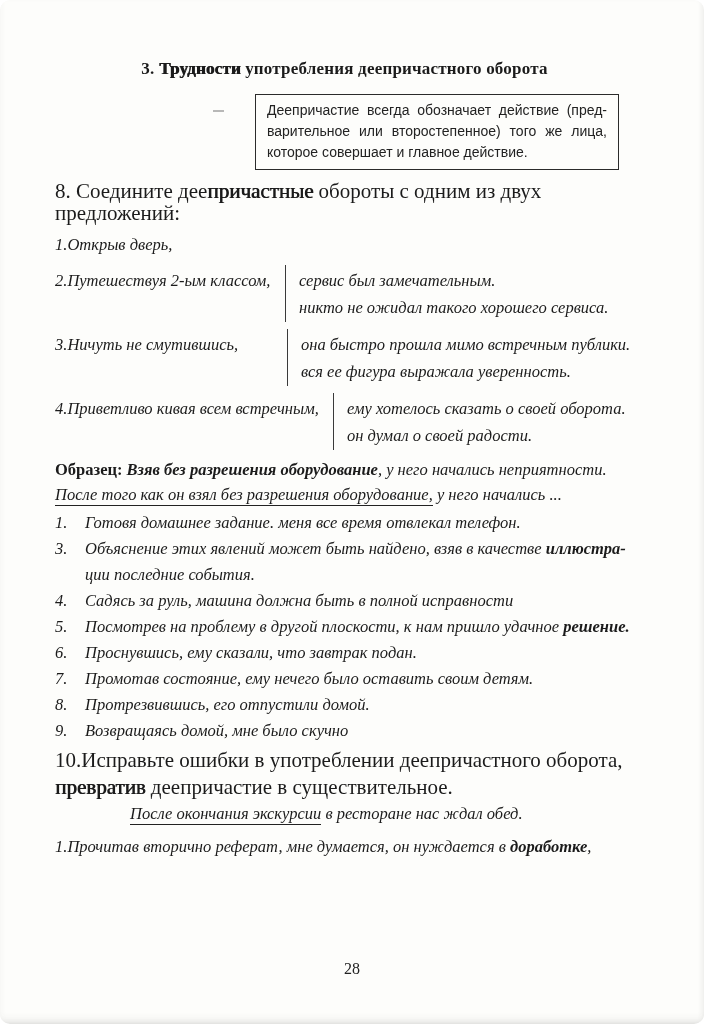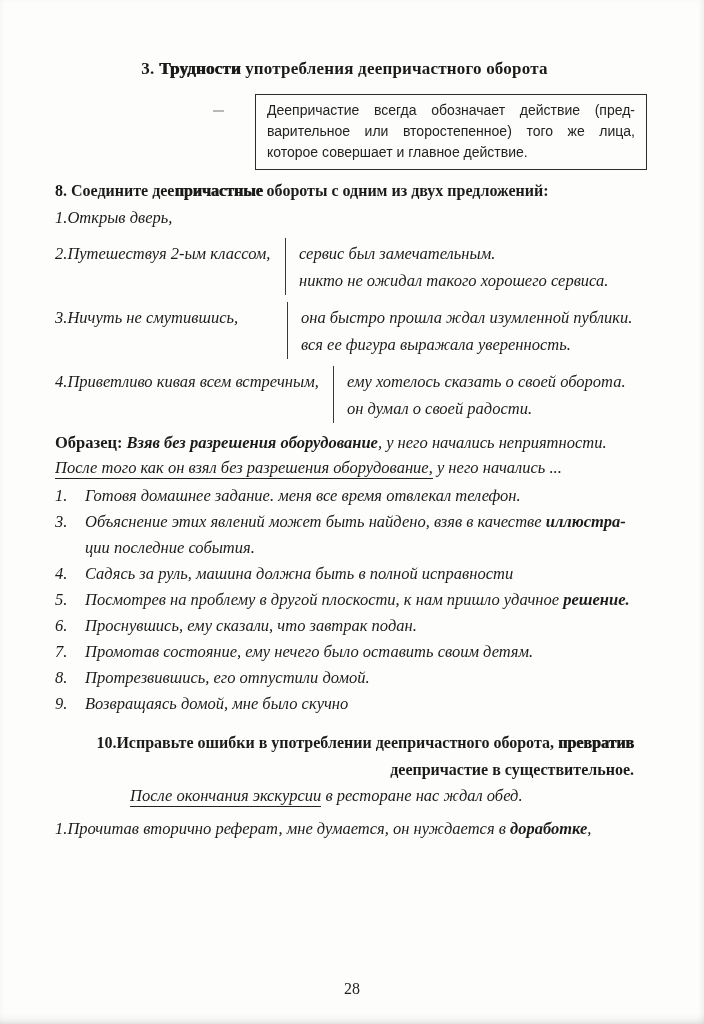--- a/index.html
+++ b/index.html
@@ -3,56 +3,57 @@
 <meta charset="utf-8">
 <style>
   html,body{margin:0;padding:0;background:#ffffff;}
   .page{
     width:704px;height:1024px;position:relative;overflow:hidden;
     background:#fdfdfb;
     box-sizing:border-box;
     padding:58px 70px 0 55px;
     font-family:"Liberation Serif", serif;
     color:#1b1b1b;
+    border-radius:10px;
   }
   .title{
     margin:0;font-size:17px;font-weight:bold;text-align:center;
     line-height:22px;letter-spacing:.2px;
   }
   .xb{text-shadow:.7px 0 0 currentColor;}
   .note-box{
-    width:392px;margin:14px 0 0 200px;box-sizing:border-box;
+    width:364px;margin:14px 0 0 200px;box-sizing:border-box;
     border:1.6px solid #2b2b2b;
     padding:5px 11px 6px;
     font-family:"Liberation Sans", sans-serif;
     font-size:14px;line-height:21px;color:#222;
   }
   .note-box .just{text-align:justify;text-align-last:justify;}
-  .h2{font-size:16px;font-weight:bold;margin:0;}
+  .h2{font-size:21px;font-weight:normal;margin:0;}
   .h8{margin-top:10px;line-height:22px;}
   .h9{margin-top:15px;line-height:29px;}
-  .h10{margin-top:12px;line-height:27px;text-align:right;}
-  .pairs{}
+  .h10{margin-top:3px;line-height:27px;}
+  .pairs{margin-top:5px;}
   .pair{display:flex;font-style:italic;font-size:16.5px;margin-bottom:7px;}
   .pleft{flex:none;line-height:27px;padding-top:2px;}
   .p1 .pleft{width:242px}.p2 .pleft{width:230px}
   .p3 .pleft{width:232px}.p4 .pleft{width:278px}
   .pright{border-left:1.3px solid #3a3a3a;padding:2px 0 1px 13px;line-height:27px;}
   .sample{margin:0;font-size:16.5px;line-height:25px;font-style:italic;}
   .sample .lbl{font-style:normal;font-weight:bold;text-align:center;}
   .bi{font-weight:bold;margin-top:16px;}
   .u{border-bottom:1.1px solid #222;padding-bottom:.5px;}
   .s10-answer{padding-left:75px;}
   .items{margin-top:3px;}
   .item{display:flex;font-style:italic;font-size:16.5px;line-height:26px;}
   .inum{flex:none;width:30px;}
   .itext{flex:1;}
   .itext b{font-weight:bold;}
   .final-item{margin-top:9px;font-style:italic;font-size:16.5px;line-height:24px;}
-  .pagenum{position:absolute;left:0;right:0;top:960px;text-align:center;font-size:16px;color:#222;margin-top:20px;}
+  .pagenum{position:absolute;left:0;right:0;top:960px;text-align:center;font-size:16px;color:#222;}
   .artifact-dash{position:absolute;left:213px;top:110px;width:11px;height:2px;background:#9a9a9a;opacity:.7;}
   .scan-vignette{position:absolute;inset:0;pointer-events:none;
     box-shadow:inset 0 -6px 14px -10px rgba(60,60,60,.45), inset -4px 0 12px -10px rgba(60,60,60,.3);}
 </style>
 </head>
 <body>
 
 <div class="page">
 
   <h1 class="title"><span>3. </span><span class="xb">Трудности</span><span> употребления деепричастного оборота</span></h1>
@@ -74,21 +75,21 @@
     <div class="pair p2">
       <div class="pleft">2.Путешествуя 2-ым классом,</div>
       <div class="pright">
         <div>сервис был замечательным.</div>
         <div>никто не ожидал такого хорошего сервиса.</div>
       </div>
     </div>
     <div class="pair p3">
       <div class="pleft">3.Ничуть не смутившись,</div>
       <div class="pright">
-        <div>она быстро прошла ждал изумленной публики.</div>
+        <div>она быстро прошла мимо встречным публики.</div>
         <div>вся ее фигура выражала уверенность.</div>
       </div>
     </div>
     <div class="pair p4">
       <div class="pleft">4.Приветливо кивая всем встречным,</div>
       <div class="pright">
         <div>ему хотелось сказать о своей оборота.</div>
         <div>он думал о своей радости.</div>
       </div>
     </div>

